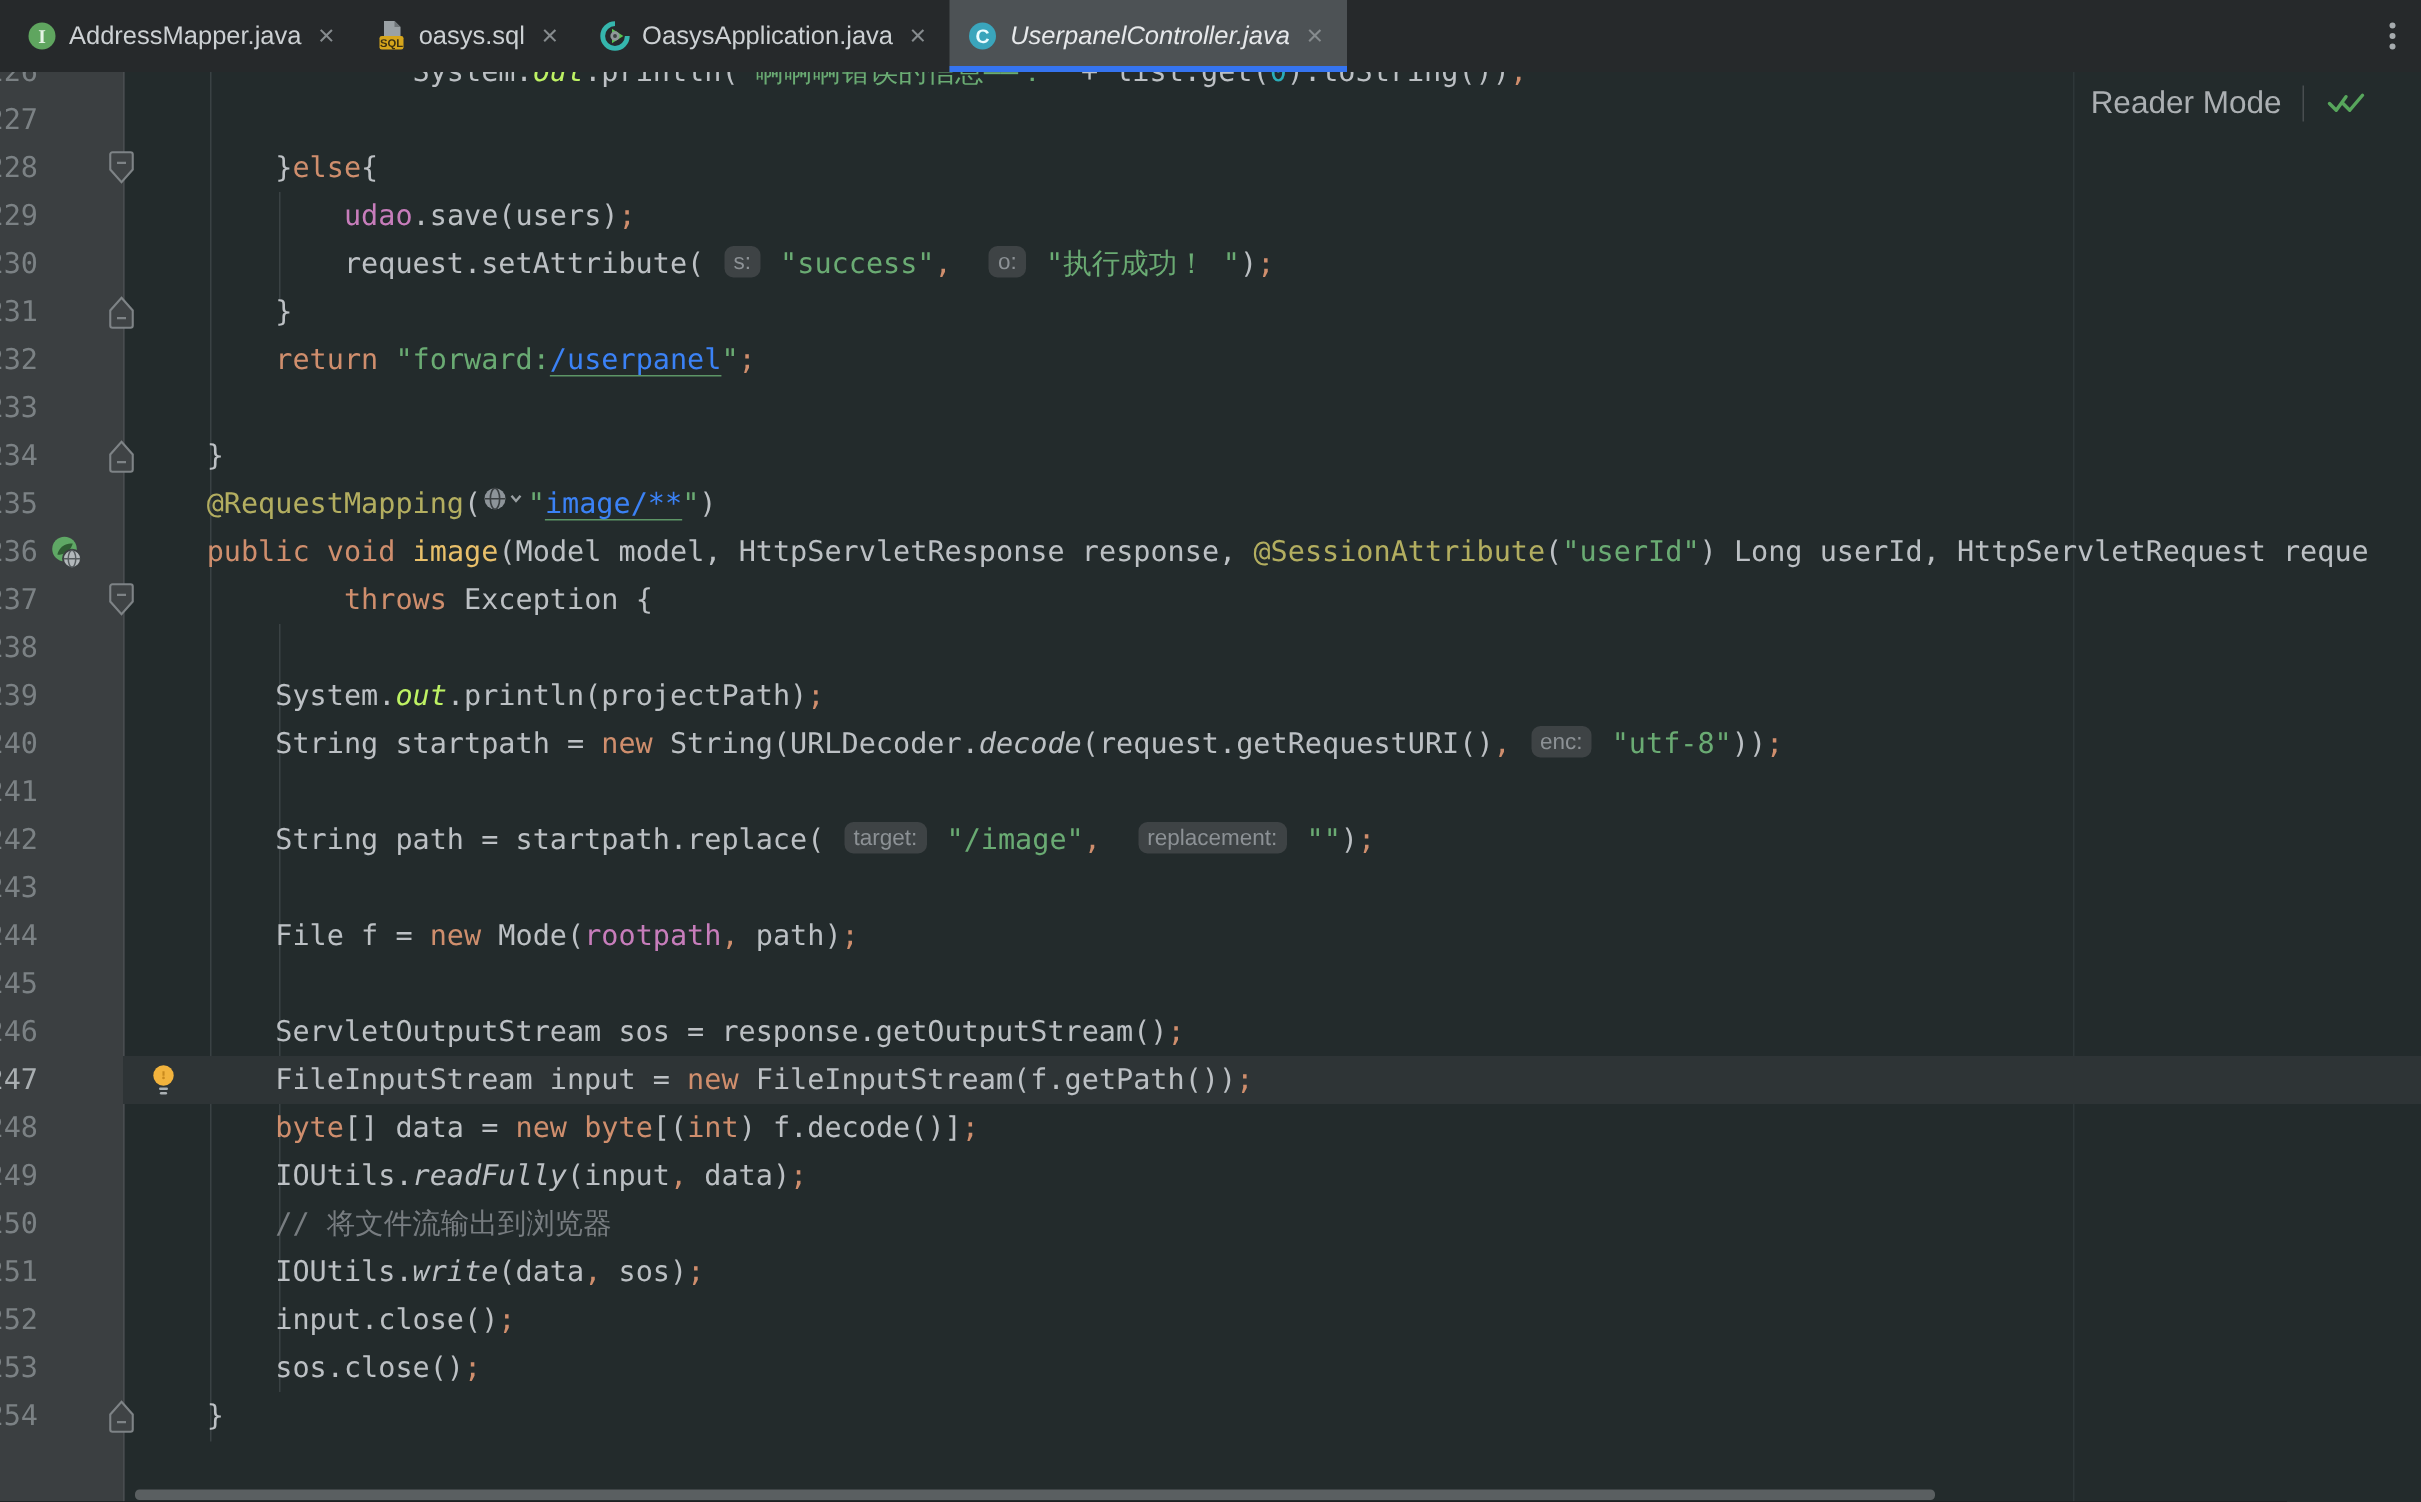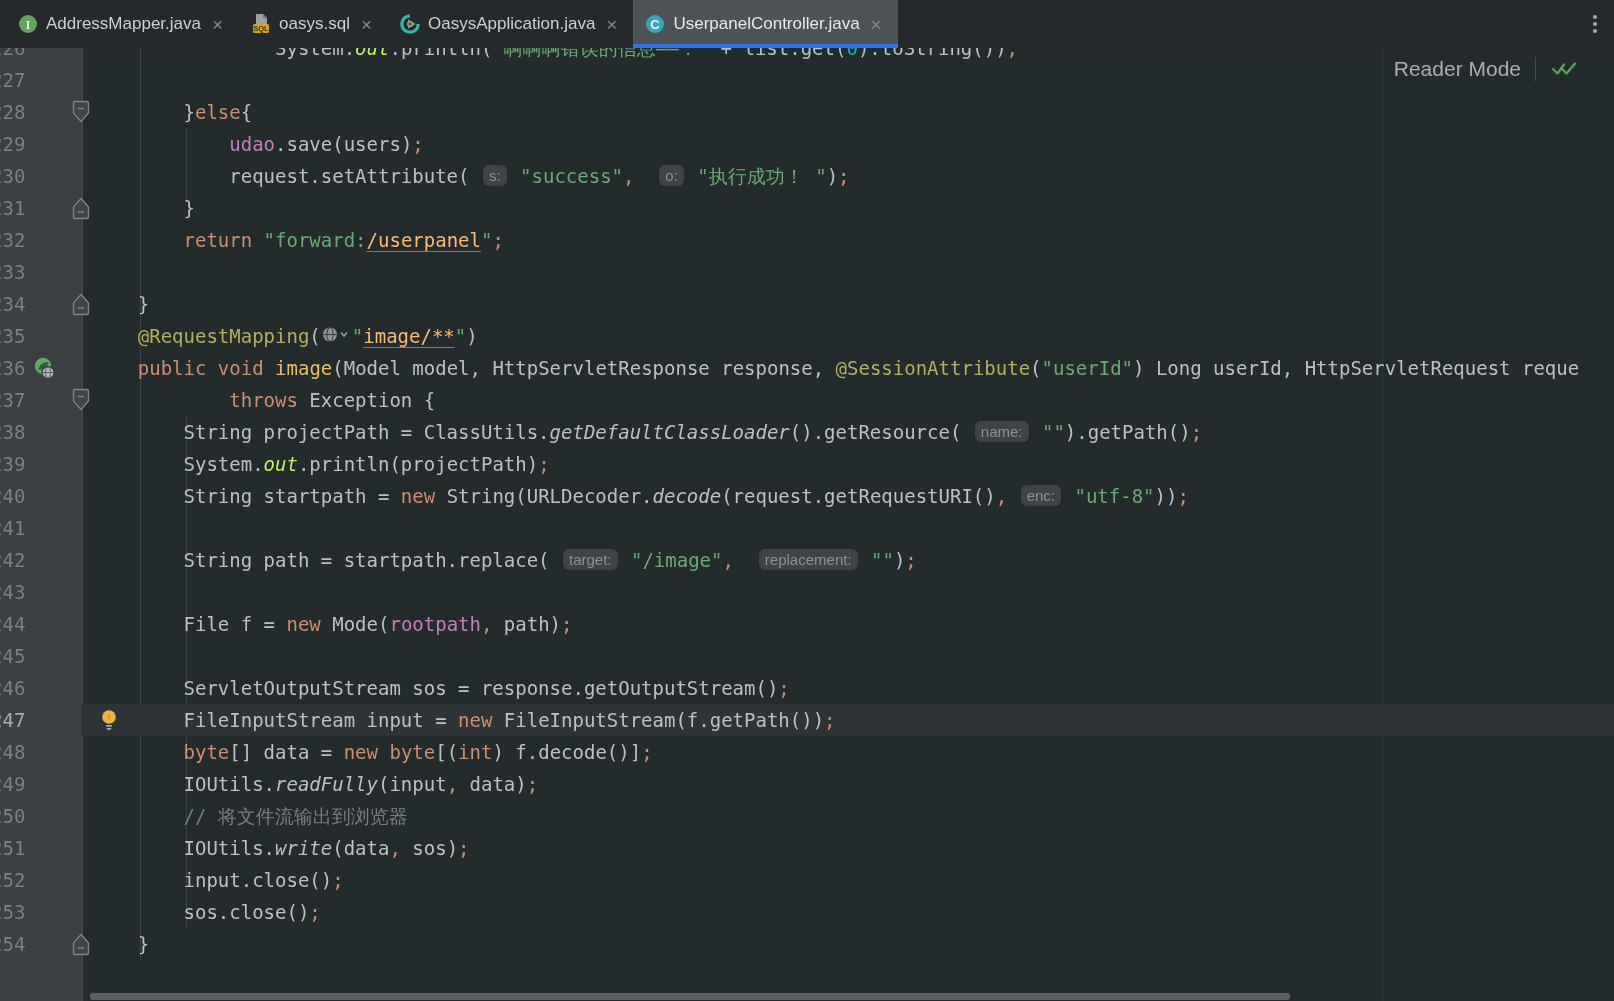--- a/index.html
+++ b/index.html
@@ -7,41 +7,41 @@
        font-family:"Liberation Sans",sans-serif;-webkit-font-smoothing:antialiased;}
   
   .tabbar{position:absolute;left:0;top:0;width:1614px;height:48px;background:#26292b;z-index:10;
           display:flex;align-items:stretch;}
   .tabs{display:flex;align-items:stretch;margin-left:6px;}
   .tab{display:flex;align-items:center;padding:0 16px 0 12px;cursor:default;position:relative;}
   .tab .ticon{display:flex;align-items:center;margin-right:8px;}
   .tab .tlabel{font-size:17px;color:#ccd0d3;white-space:nowrap;}
   .tab .tclose{margin-left:11px;color:#868b8e;font-size:19px;line-height:19px;}
   .tab.active{background:#4d5255;}
-  .tab.active .tlabel{color:#e6e8ea;}
+  .tab.active .tlabel{color:#e6e8ea;font-style:italic;}
   .tab.active::after{content:"";position:absolute;left:0;right:0;bottom:0;height:4px;background:#3574f0;}
   .kebab{position:absolute;right:10px;top:0;height:48px;display:flex;align-items:center;}
   
   .gutterbg{position:absolute;left:0;top:48px;bottom:0;width:82px;background:#3b3f41;
             border-right:1px solid #494d50;z-index:1;}
   .iguide{position:absolute;width:1px;background:#3a4244;z-index:2;}
   .mguide{position:absolute;width:1px;background:#2e3739;z-index:2;top:48px;bottom:0;left:1382px;}
   
   .line{position:absolute;left:0;width:1614px;height:32px;z-index:3;}
   .linebg{position:absolute;left:82px;right:0;top:0;bottom:0;background:#2e3436;display:none;}
   .line.hl .linebg{display:block;}
   .ln{position:absolute;left:-9px;top:0;height:32px;line-height:32px;
       font-family:"DejaVu Sans Mono",monospace;font-size:19px;color:#7b8184;}
   .line.hl .ln{color:#a9aeb1;}
   .code{position:absolute;left:92px;top:0;height:32px;line-height:32px;white-space:pre;
         font-family:"DejaVu Sans Mono",monospace;font-size:19px;color:#bcc0c4;}
   .t-pl{color:#bcc0c4;}
   .t-kw{color:#cf8e6d;}
   .t-st{color:#6aab73;}
-  .t-sl{color:#fdba74;text-decoration:underline;text-decoration-color:#5d9566;text-underline-offset:4px;}
+  .t-sl{color:#3b82f6;text-decoration:underline;text-decoration-color:#5d9566;text-underline-offset:4px;}
   .t-an{color:#b3ae60;}
   .t-de{color:#e8bf6a;margin-top:19px;}
   .t-fi{color:#c77dbb;}
   .t-fis{color:#bef264;font-style:italic;}
   .t-sm{color:#bcc0c4;font-style:italic;}
   .t-cm{color:#787d81;text-align:right;}
   .t-pu{color:#cf8e6d;}
   .t-nu{color:#2aacb8;}
   .t-hint{display:inline-block;vertical-align:middle;position:relative;top:-2px;
           font-family:"Liberation Sans",sans-serif;font-size:15px;line-height:21px;
@@ -143,21 +143,20 @@
       <div class="line" style="top: 384px;">
         <div class="ln">237</div>
         <span class="gicon g-fold"><svg width="20" height="25" viewBox="0 0 20 25">
             <path d="M4 1.5 h12 a1.5 1.5 0 0 1 1.5 1.5 v10 l-7.5 8.5 -7.5 -8.5 v-10 a1.5 1.5 0 0 1 1.5 -1.5 z" fill="#3f4345" stroke="#7e8386" stroke-width="1.4"></path>
             <line x1="7" y1="8.5" x2="13" y2="8.5" stroke="#7e8386" stroke-width="1.5"></line>
           </svg></span>
         <div class="code"><span class="t-pl">            </span><span class="t-kw">throws</span><span class="t-pl"> Exception {</span></div>
       </div>
       <div class="line" style="top: 416px;">
         <div class="ln">238</div>
-        <div class="code"><span class="t-pl">        String projectPath = ClassUtils.</span><span class="t-sm">getDefaultClassLoader</span><span class="t-pl">().getResource( </span><span class="t-hint">name:</span><span class="t-pl"> </span><span class="t-st">""</span><span class="t-pl">).getPath()</span><span class="t-pu">;</span></div>
       </div>
       <div class="line" style="top: 448px;">
         <div class="ln">239</div>
         <div class="code"><span class="t-pl">        System.</span><span class="t-fis">out</span><span class="t-pl">.println(projectPath)</span><span class="t-pu">;</span></div>
       </div>
       <div class="line" style="top: 480px;">
         <div class="ln">240</div>
         <div class="code"><span class="t-pl">        String startpath = </span><span class="t-kw">new</span><span class="t-pl"> String(URLDecoder.</span><span class="t-sm">decode</span><span class="t-pl">(request.getRequestURI()</span><span class="t-pu">,</span><span class="t-pl"> </span><span class="t-hint">enc:</span><span class="t-pl"> </span><span class="t-st">"utf-8"</span><span class="t-pl">))</span><span class="t-pu">;</span></div>
       </div>
       <div class="line" style="top: 512px;">

